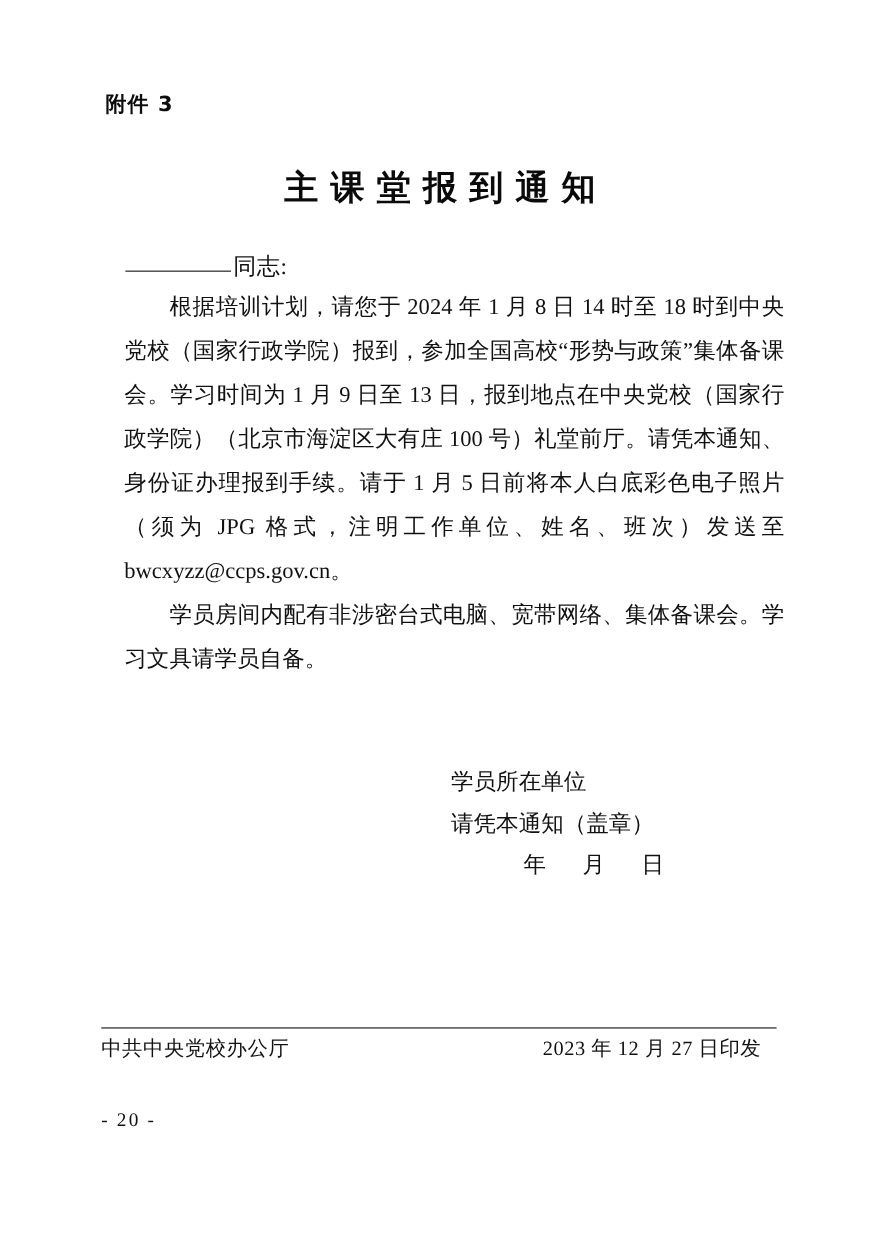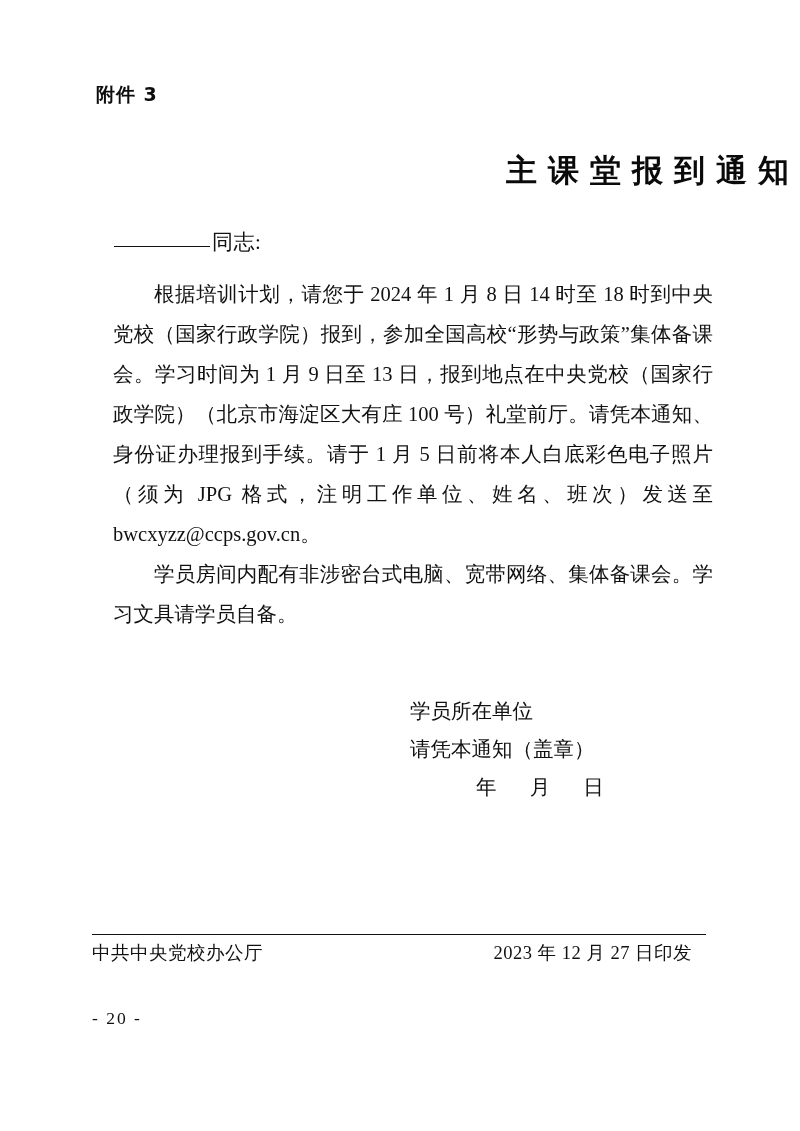--- a/index.html
+++ b/index.html
@@ -30,21 +30,21 @@
     font-weight: bold;
     font-size: 19px;
     letter-spacing: 1px;
     color: #0d0d0d;
   }
   .doc-title {
     position: absolute;
     left: 0;
     right: 0;
     top: 150px;
-    text-align: right;
+    text-align: center;
     font-family: Liberation Sans, sans-serif;
     font-weight: bold;
     font-size: 31px;
     letter-spacing: 11px;
     color: #0a0a0a;
     text-indent: 11px;
   }
   .salutation {
     position: absolute;
     left: 114px;
@@ -56,21 +56,21 @@
   .salutation .blank {
     display: inline-block;
     width: 96px;
     border-bottom: 1.6px solid #111;
     vertical-align: 2px;
     margin-right: 2px;
   }
   .body-block {
     position: absolute;
     left: 113px;
-    top: 274px;
+    top: 259px;
     width: 600px;
   }
   .para {
     font-size: 20.5px;
     line-height: 40px;
     text-align: justify;
     text-justify: inter-ideograph;
     text-indent: 2em;
     margin: 0;
     letter-spacing: 0px;

